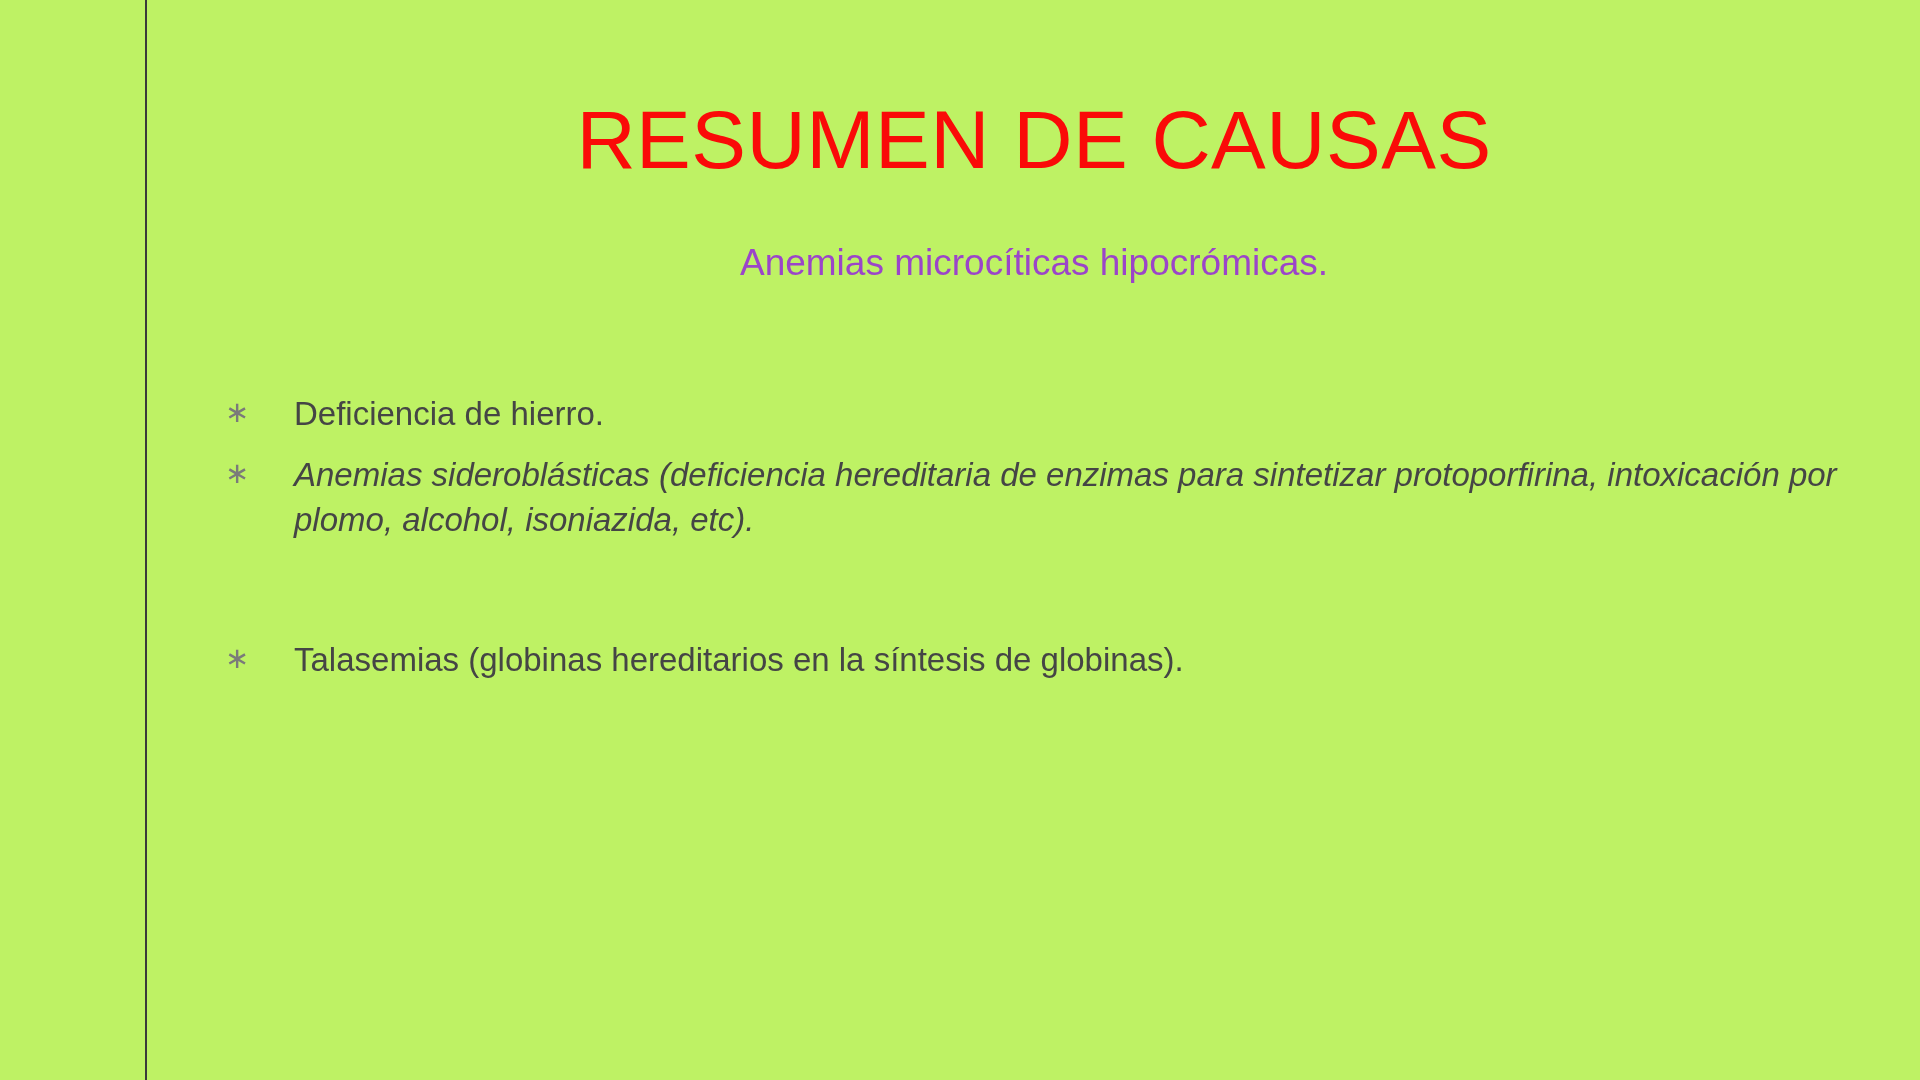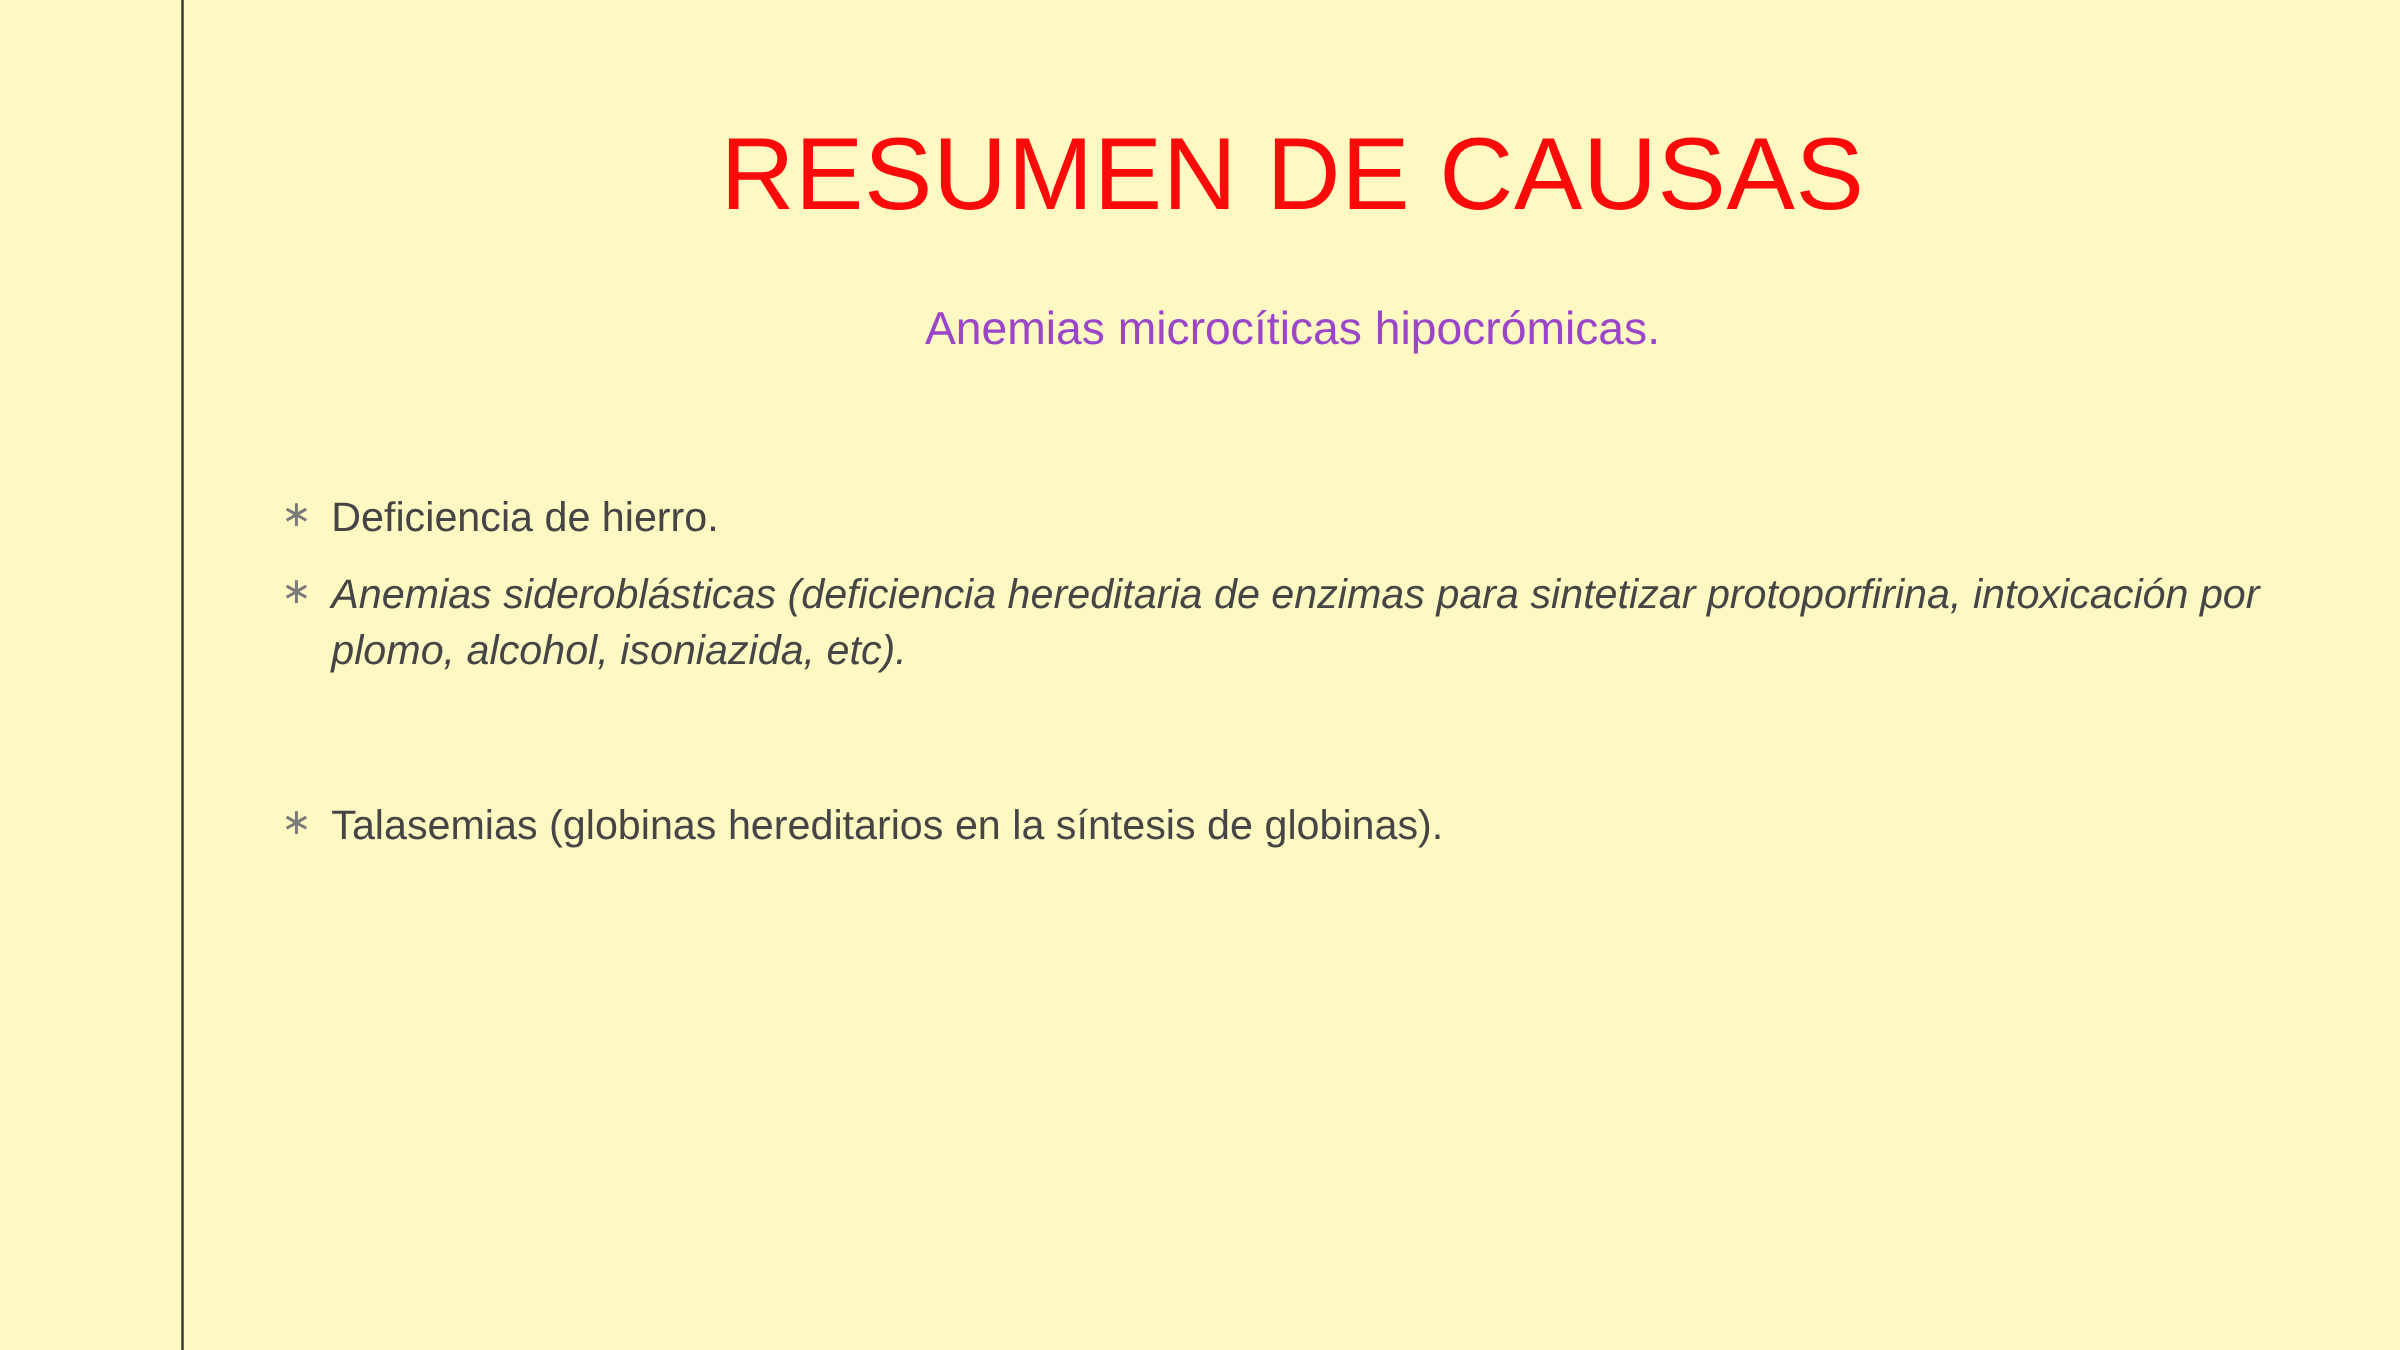--- a/index.html
+++ b/index.html
@@ -95,27 +95,28 @@
     font-size: 29px;
     line-height: 1.45;
     text-align: left;
     padding-left: 12px;
     box-sizing: border-box;
     user-select: none;
   }
   .bullet-text {
     flex: 1 1 auto;
     color: #454545;
+    margin-left: 29px;
   }
   .spacer-gap { height: 78px; }
 </style>
 </head>
 <body>
 
-<div class="slide" style="background: #fef9c3;">
+<div class="slide" style="background: #bef264;">
 
   <div class="left-rule" style="background: rgb(58, 58, 58);"></div>
 
   <div class="content">
 
     <h1 class="slide-title" style="color: rgb(250, 10, 8);">RESUMEN DE CAUSAS</h1>
 
     <h2 class="slide-subtitle" style="color: rgb(155, 69, 201);">Anemias microcíticas hipocrómicas.</h2>
 
     <div class="body-block">

